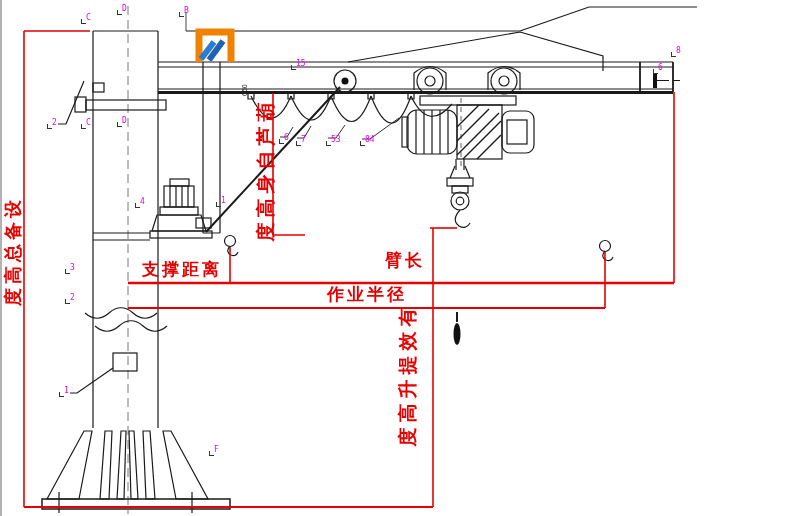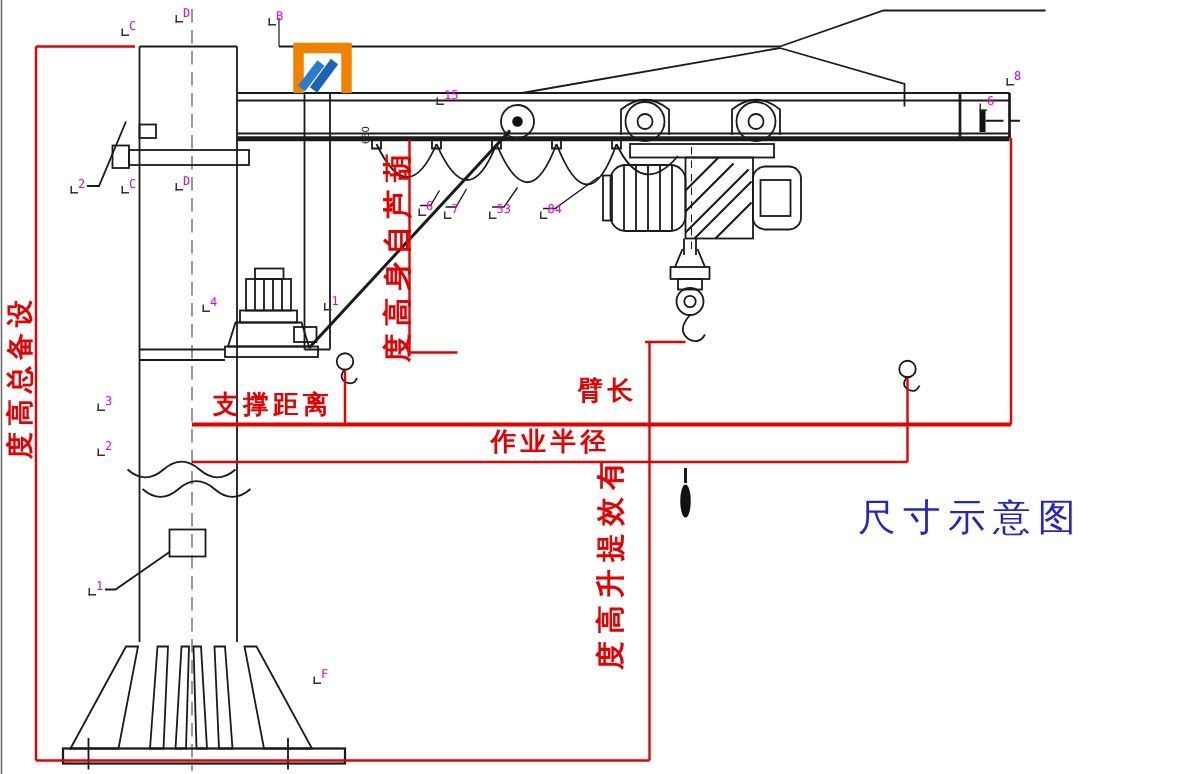--- a/index.html
+++ b/index.html
@@ -161,21 +161,20 @@
   </svg>
 
   <div class="logo-mark">
     <svg width="40" height="36" viewBox="0 0 40 36">
       <path d="M4,34 V4 H36 V34" fill="none" stroke="#f08200" stroke-width="7"></path>
       <path d="M6,31 L19,14" stroke="#2a7bd2" stroke-width="6" fill="none"></path>
       <path d="M14,32 L28,13" stroke="#1d63b5" stroke-width="6" fill="none"></path>
     </svg>
   </div>
 
-  <div class="title">尺寸示意图</div>
 
   <div class="dimlabel" style="left:142px;top:261px">支撑距离</div>
   <div class="dimlabel" style="left:385px;top:252px">臂长</div>
   <div class="dimlabel" style="left:327px;top:286px">作业半径</div>
 
   <div class="vlabel c5" style="left:2px;top:198px">
       <span>设</span>
       <span>备</span>
       <span>总</span>
       <span>高</span>

